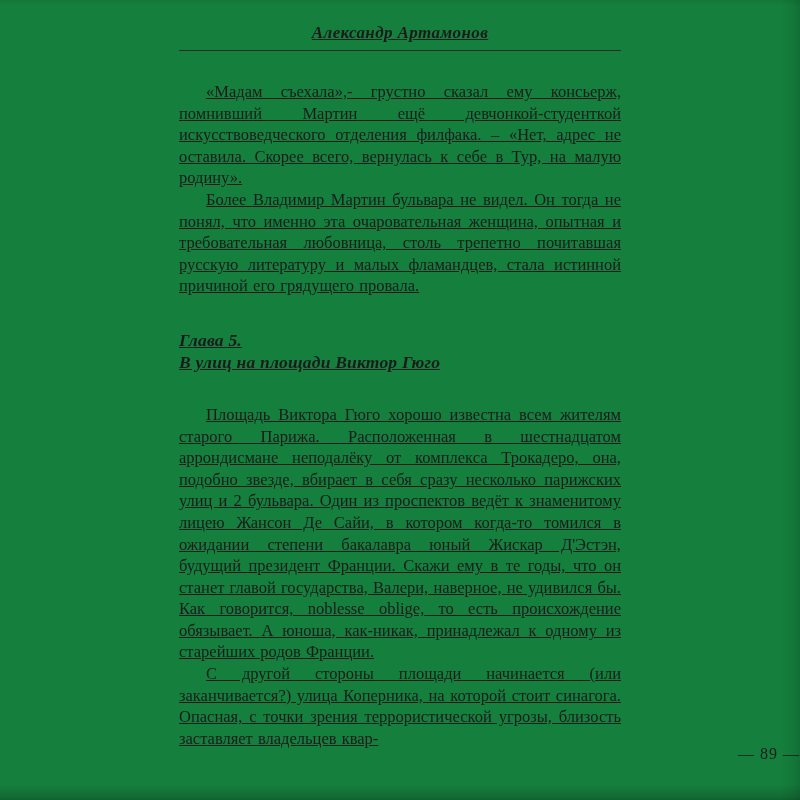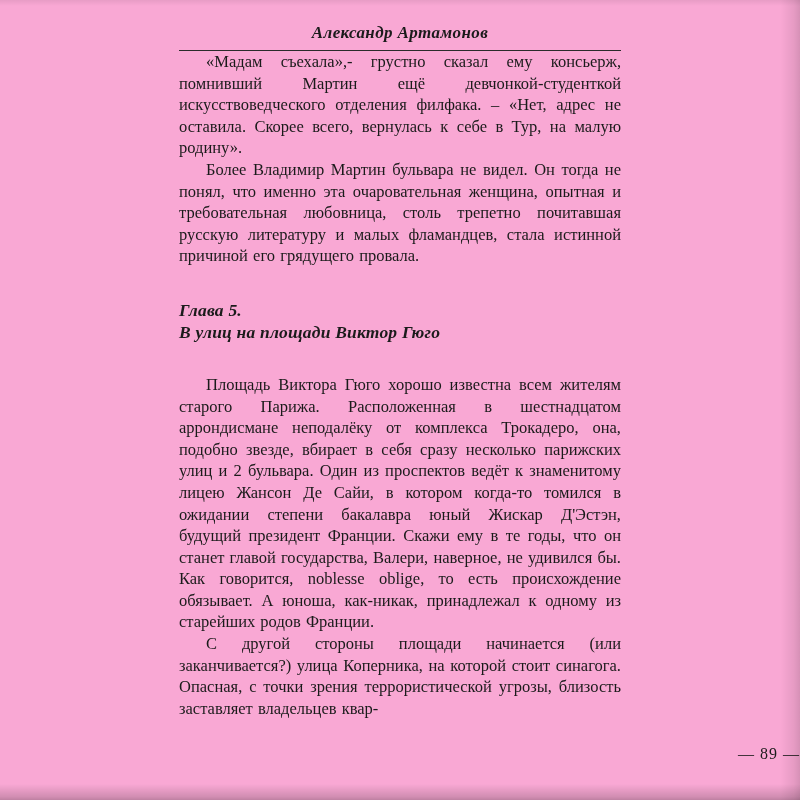--- a/index.html
+++ b/index.html
@@ -11,21 +11,22 @@
     height: 800px;
     background: #ffffff;
     font-family: "Liberation Serif", "DejaVu Serif", serif;
     color: #1b1b1b;
     position: relative;
     overflow: hidden;
   }
   .scan {
     position: absolute;
     inset: 0;
-    background: #f9a8d4;
+    background: #15803d;
+    text-decoration: underline;
   }
   .edge-top {
     position: absolute;
     top: 0; left: 0; width: 100%; height: 6px;
     background: linear-gradient(to top, rgba(0,0,0,0) 0%, rgba(0,0,0,0.07) 100%);
   }
   .edge-right {
     position: absolute;
     top: 0; right: 0; width: 20px; height: 100%;
     background: linear-gradient(to right, rgba(0,0,0,0) 0%, rgba(0,0,0,0.08) 70%, rgba(0,0,0,0.14) 100%);
@@ -47,20 +48,21 @@
     font-style: italic;
     font-size: 17px;
     letter-spacing: 0.4px;
   }
   .head-rule {
     height: 1px;
     background: #2b2b2b;
     margin-top: 7px;
   }
   main.page-body {
+    margin-top: 30px;
   }
   p.para {
     margin: 0;
     text-align: justify;
     font-size: 16.5px;
     line-height: 21.6px;
     text-indent: 27px;
     word-spacing: 1px;
   }
   h2.chapter {

